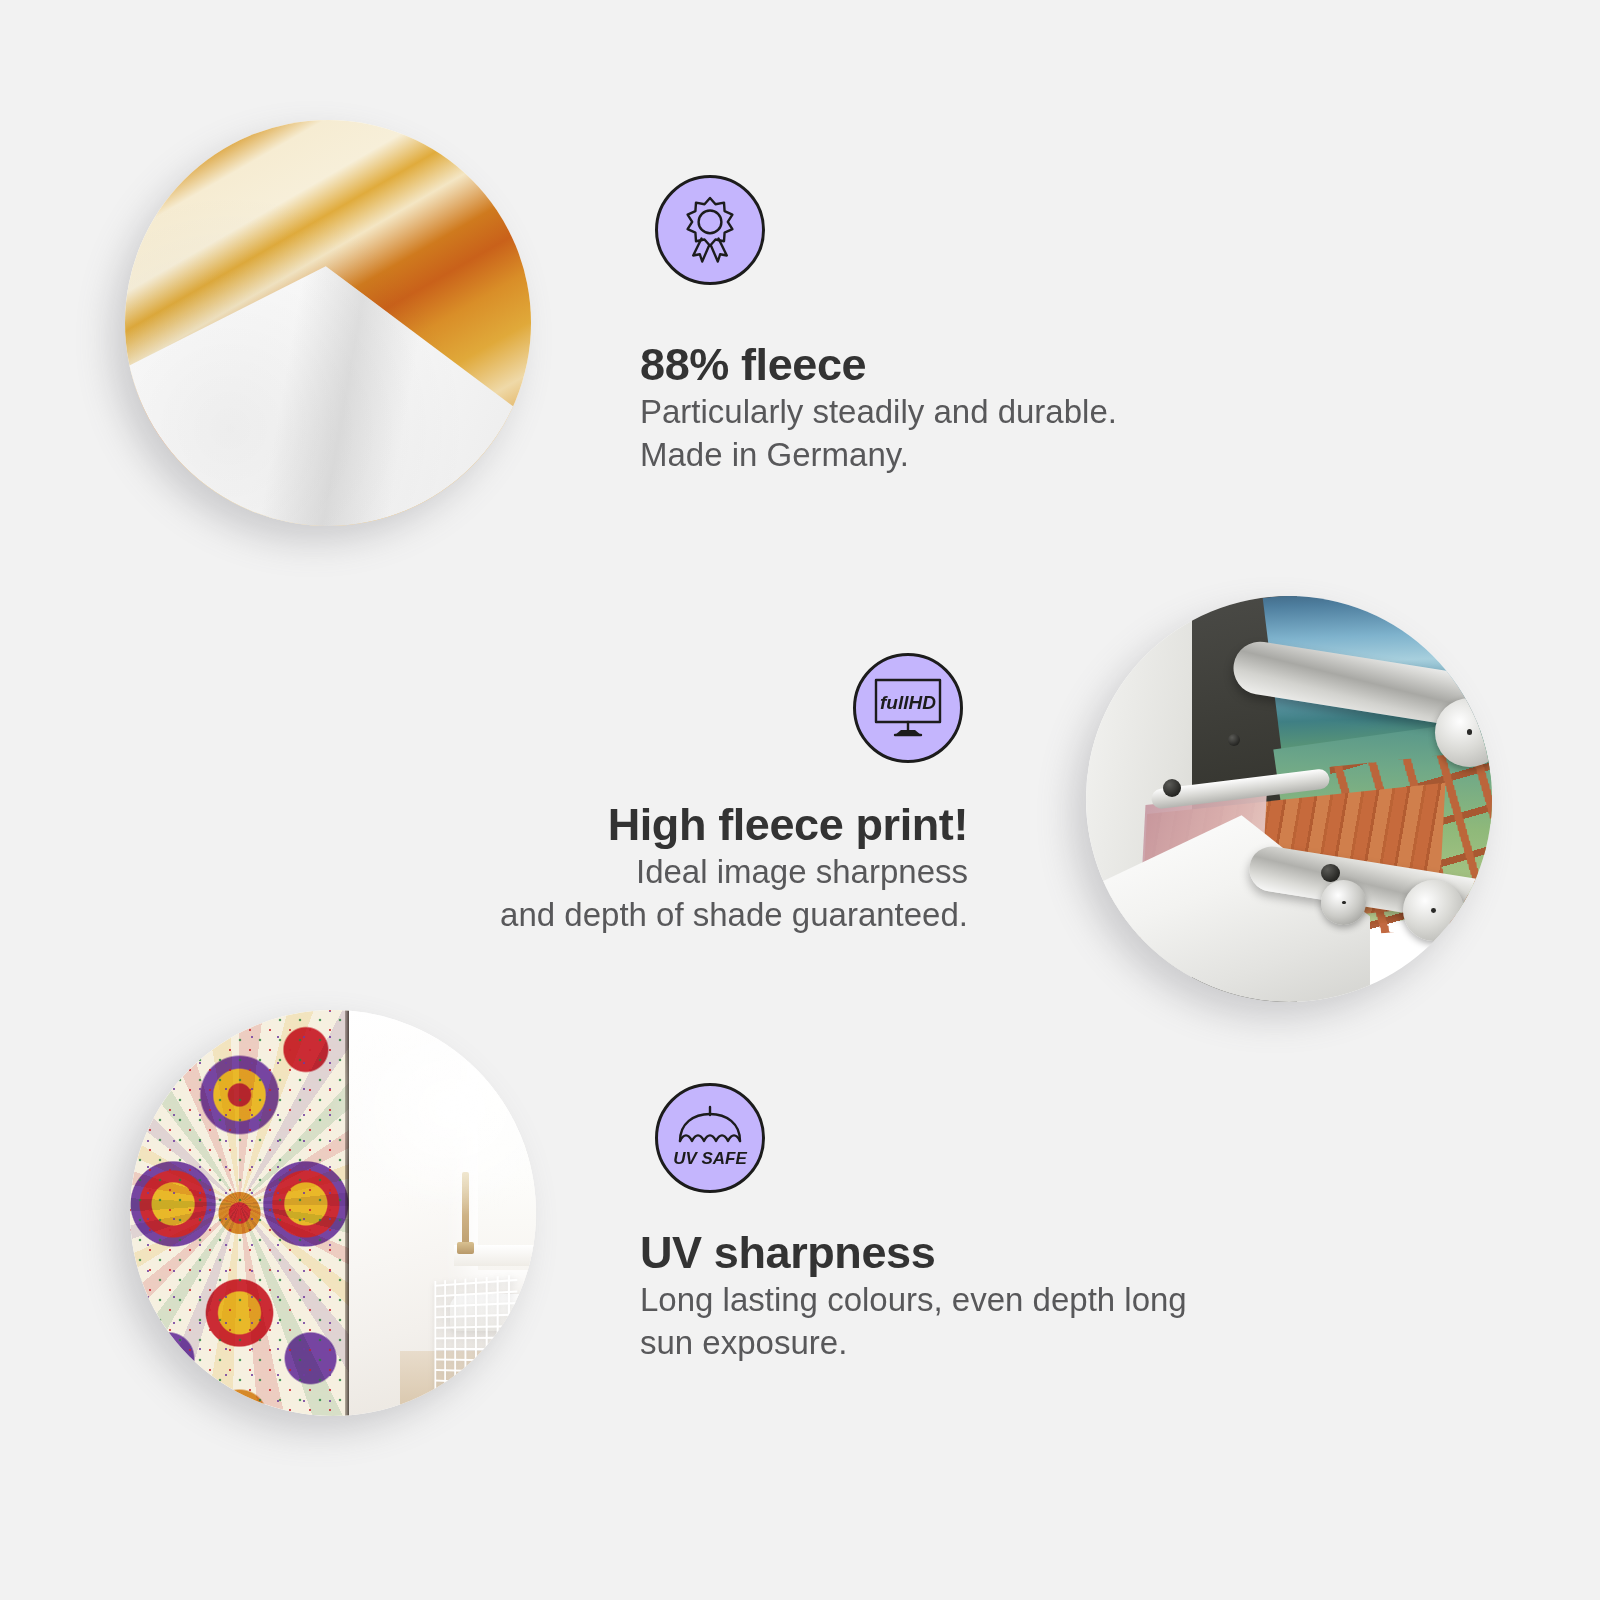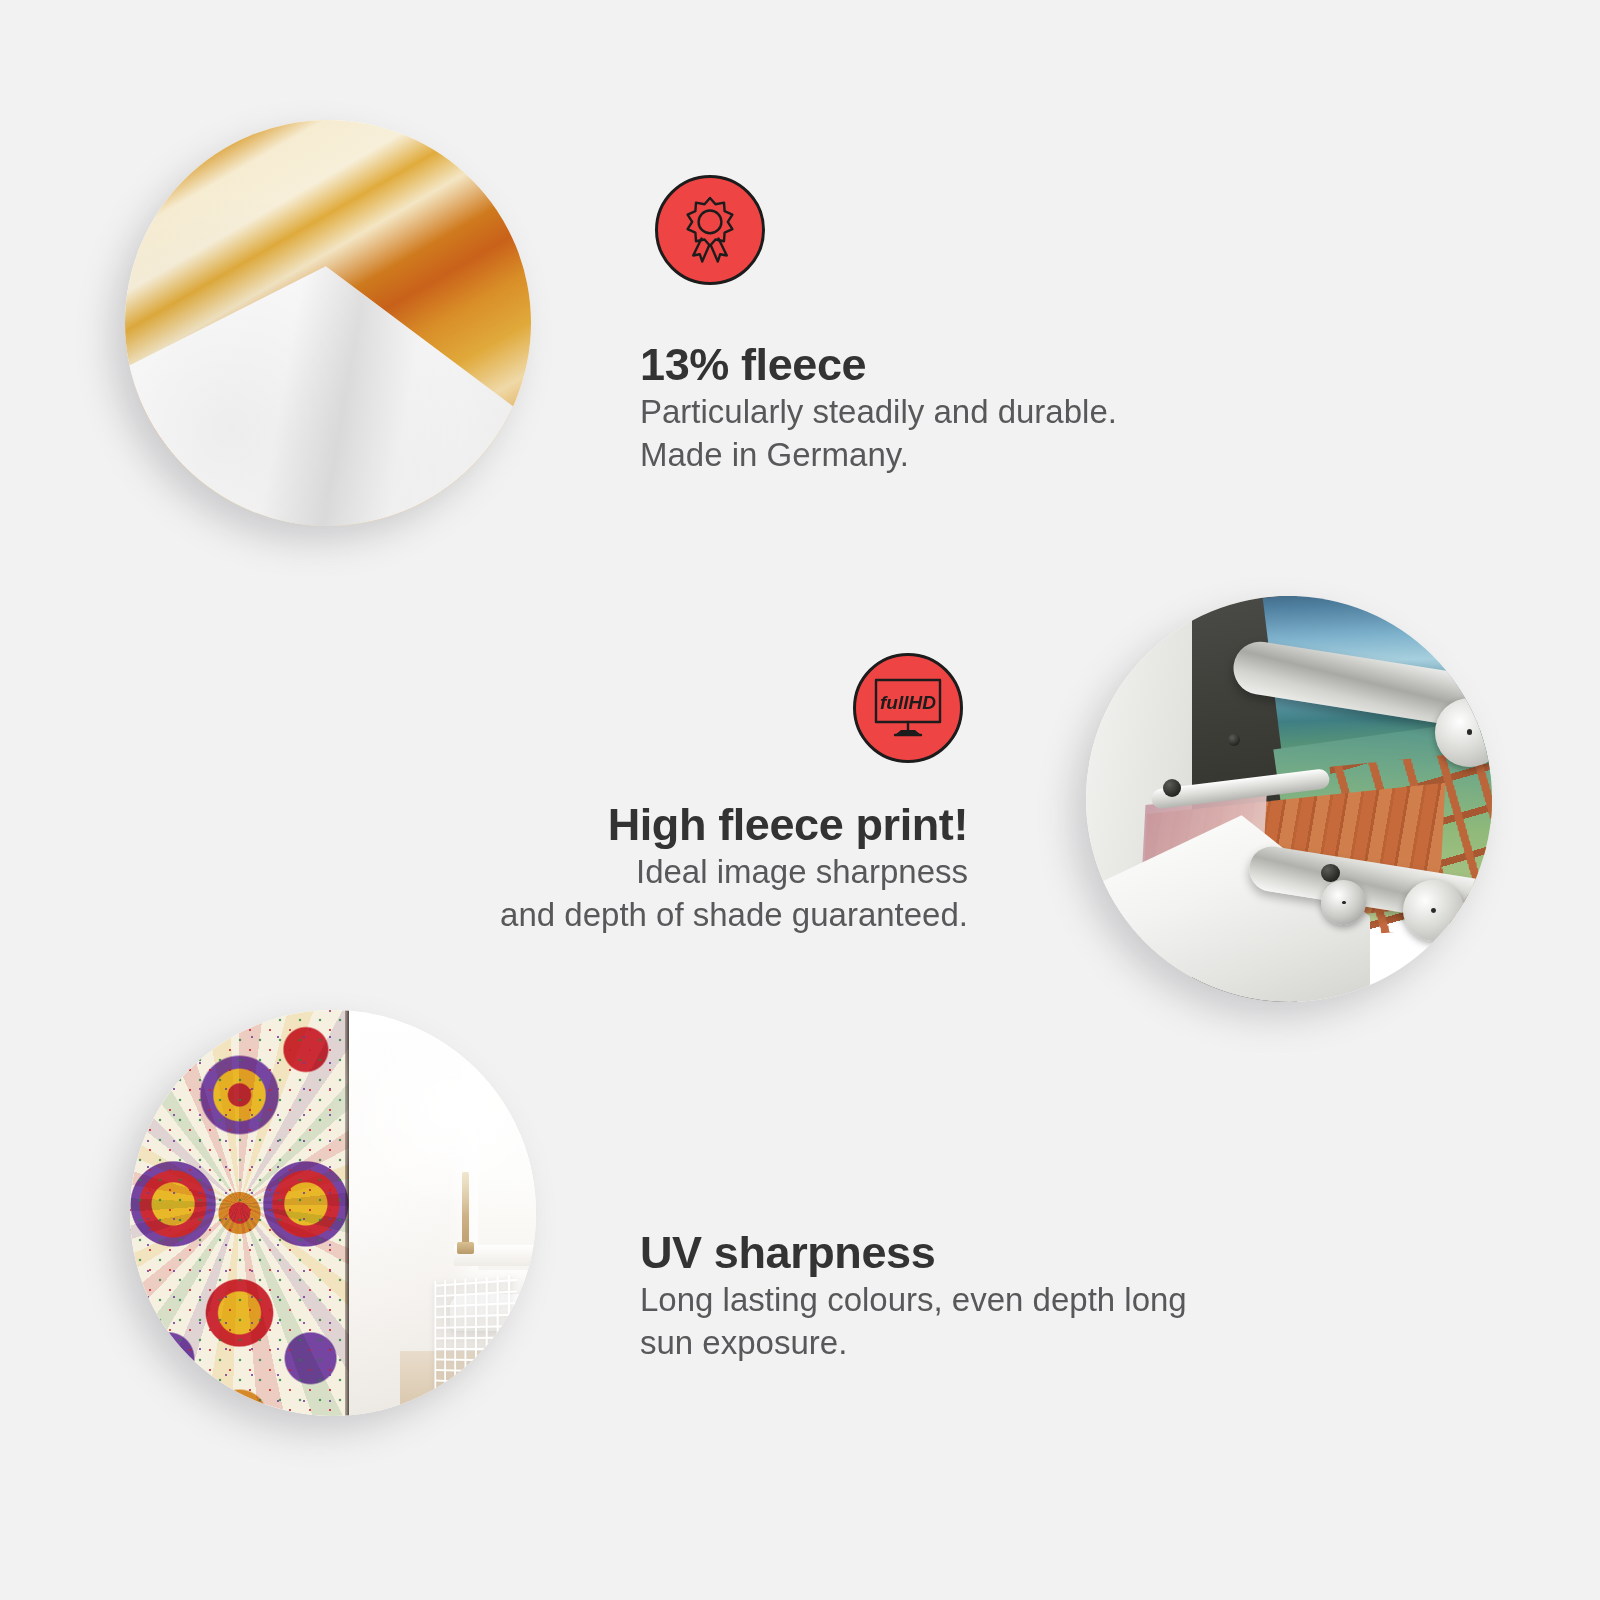--- a/index.html
+++ b/index.html
@@ -281,21 +281,21 @@
     pointer-events:none;
   }
 
   
   .icon-badge {
     position: absolute;
     width: 110px;
     height: 110px;
     border-radius: 50%;
     border: 3px solid #1c1c1c;
-    background: #ef4444;
+    background: #c4b5fd;
     display: flex;
     align-items: center;
     justify-content: center;
   }
   .icon-badge svg { display: block; }
 
   
   .text-block { position: absolute; }
   .feature-title {
     font-size: 45px;
@@ -342,21 +342,21 @@
   <div class="icon-badge" id="badge-fleece">
     <svg width="66" height="70" viewBox="0 0 66 70" fill="none" stroke="#1c1c1c" stroke-width="2.4" stroke-linejoin="round" stroke-linecap="round">
       <path d="M33 3 L38.5 9.3 L47 7.6 L47.6 16.2 L55.4 19.6 L50.8 26.9 L55.4 34.2 L47.6 37.6 L47 46.2 L38.5 44.5 L33 50.8 L27.5 44.5 L19 46.2 L18.4 37.6 L10.6 34.2 L15.2 26.9 L10.6 19.6 L18.4 16.2 L19 7.6 L27.5 9.3 Z"></path>
       <circle cx="33" cy="26.9" r="11.4"></circle>
       <path d="M24.5 43.5 L16.2 60.5 L22.8 59.2 L25.2 66.5 L32.2 50.2"></path>
       <path d="M41.5 43.5 L49.8 60.5 L43.2 59.2 L40.8 66.5 L33.8 50.2"></path>
     </svg>
   </div>
 
   <div class="text-block" id="text-fleece">
-    <div class="feature-title">13% fleece</div>
+    <div class="feature-title">88% fleece</div>
     <div class="feature-desc">Particularly steadily and durable.
 Made in Germany.</div>
   </div>
 
   <div class="photo-circle" id="photo-printer">
     <div class="photo-inner">
       <div class="pr-wallL"></div>
       <div class="pr-dark"></div>
       <div class="pr-print"></div>
       <div class="pr-print2"></div>
@@ -406,20 +406,28 @@
         </div>
       </div>
       <div class="mn-wall">
         <div class="mn-pattern"></div>
         <div class="mn-dots"></div>
       </div>
       <div class="mn-sun"></div>
     </div>
   </div>
 
+  <div class="icon-badge" id="badge-uv">
+    <svg width="78" height="70" viewBox="0 0 78 70" fill="none" stroke="#1c1c1c" stroke-width="2.4" stroke-linejoin="round" stroke-linecap="round">
+      <path d="M39 4 L39 12"></path>
+      <path d="M9 38 C9 20.5 22.4 11 39 11 C55.6 11 69 20.5 69 38"></path>
+      <path d="M9 38 C12.75 30.5 17.25 30.5 21 38 C24.75 30.5 29.25 30.5 33 38 C36.75 30.5 41.25 30.5 45 38 C48.75 30.5 53.25 30.5 57 38 C60.75 30.5 65.25 30.5 69 38"></path>
+      <text x="39" y="61" text-anchor="middle" font-family="'Liberation Sans', sans-serif" font-size="17" font-style="italic" font-weight="700" fill="#1c1c1c" stroke="none">UV SAFE</text>
+    </svg>
+  </div>
 
   <div class="text-block" id="text-uv">
     <div class="feature-title">UV sharpness</div>
     <div class="feature-desc">Long lasting colours, even depth long
 sun exposure.</div>
   </div>
 
 </div>
 
 </body></html>

